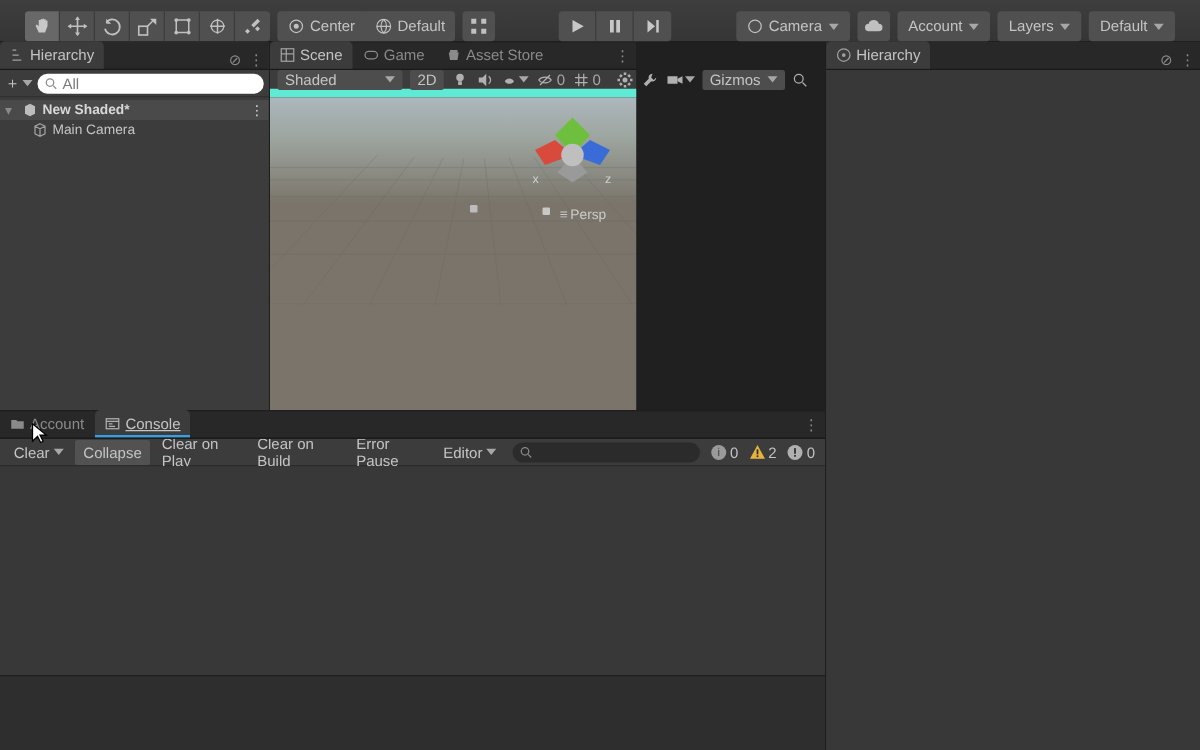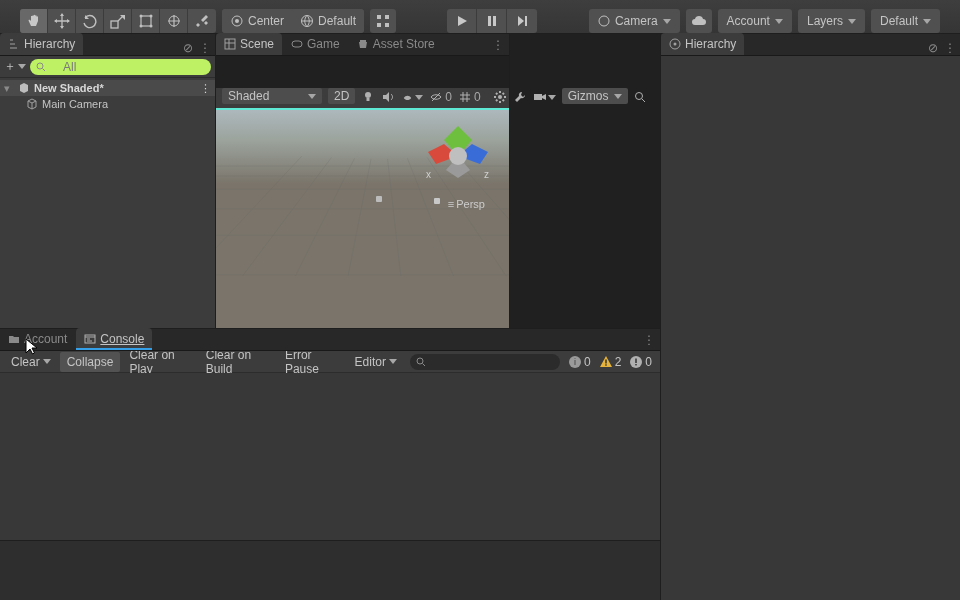--- a/index.html
+++ b/index.html
@@ -44,30 +44,30 @@
   .main{display:flex;height:calc(600px - 34px);}
   .col-left{width:216px;background:var(--bg2);border-right:1px solid var(--border);display:flex;flex-direction:column;}
   .col-mid{flex:1;display:flex;flex-direction:column;min-width:0;}
   .col-right{width:300px;background:var(--bg1);border-left:1px solid var(--border);}
   .upper{flex:0 0 294px;display:flex;flex-direction:column;min-height:0;}
   .lower{flex:1;display:flex;flex-direction:column;border-top:1px solid var(--border);}
   .pane-body{flex:1;background:var(--bg2);overflow:hidden;}
 
   
   .hier-toolbar{height:22px;background:var(--bg2);display:flex;align-items:center;padding:0 4px;gap:4px;border-bottom:1px solid #2c2c2c;}
-  .hier-toolbar .search{flex:1;height:16px;border-radius:8px;background:#bef264;color:var(--text-dim);padding:0 6px;display:flex;align-items:center;gap:17px;}
+  .hier-toolbar .search{flex:1;height:16px;border-radius:8px;background:#ffffff;color:var(--text-dim);padding:0 6px;display:flex;align-items:center;gap:4px;}
   .tree{padding:2px 0;font-size:11px;}
   .tree-row{height:16px;display:flex;align-items:center;padding-left:4px;gap:4px;}
   .tree-row.scene{background:#4a4a4a;color:#d8d8d8;}
   .tree-row.child{padding-left:26px;color:var(--text);}
   .fold{width:10px;color:var(--text-dim);}
   .panel-ctrls{margin-left:auto;display:flex;gap:6px;align-items:center;color:var(--text-dim);padding-right:4px;}
 
   
-  .scene-toolbar{height:22px;background:var(--bg2);display:flex;align-items:flex-start;gap:6px;padding:0 6px;border-bottom:2px solid #5eead4;margin-top:32px;}
+  .scene-toolbar{height:22px;background:var(--bg2);display:flex;align-items:center;gap:6px;padding:0 6px;border-bottom:7px solid #5eead4;}
   .scene-drop{height:16px;background:#4d4d4d;border-radius:2px;display:flex;align-items:center;padding:0 6px;gap:6px;color:var(--text);}
   .scene-drop.wide{min-width:100px;}
   .tiny-btn{width:22px;height:18px;display:flex;align-items:center;justify-content:center;color:var(--icon);}
   .scene-canvas{flex:1;position:relative;overflow:hidden;background:linear-gradient(#adb8bd 0%,#9ba39c 14%,#7a746a 34%,#7a746a 100%);}
   .grid{position:absolute;inset:0;}
   .gizmo{position:absolute;top:10px;right:15px;width:72px;height:72px;}
   .gizmo text{font-size:10px;fill:#d0d0d0;}
   .persp{position:absolute;top:88px;right:24px;color:#ccc;font-size:11px;display:flex;align-items:center;gap:2px;}
   .tiny-sq{position:absolute;width:6px;height:6px;background:#bcbcbc;border-radius:1px;}
 

